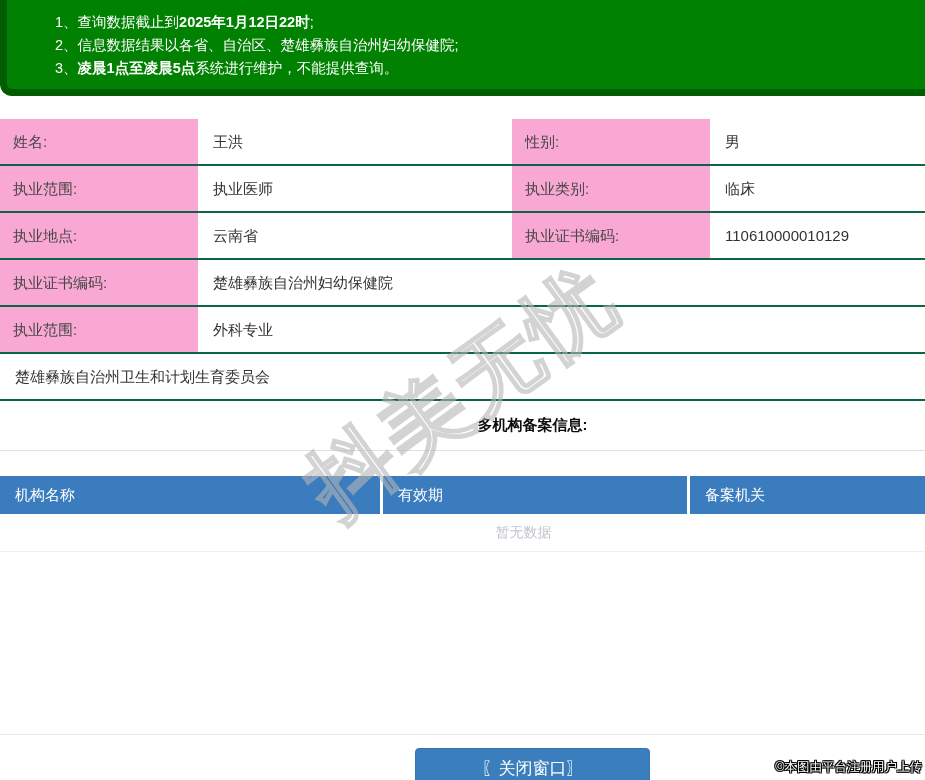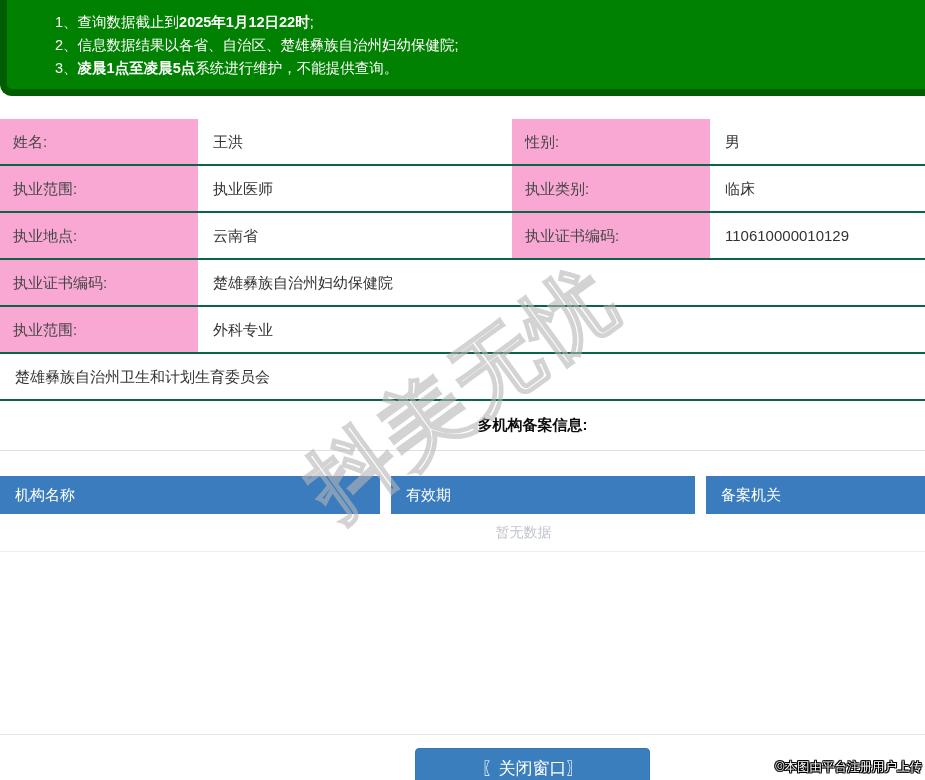--- a/index.html
+++ b/index.html
@@ -25,21 +25,21 @@
   .lbl{width:198px;background:#f9a8d4;color:#474747;flex:none;}
   .val-half{width:314px;flex:none;padding-left:15px !important;color:#333;}
   .val-full{flex:1;padding-left:15px !important;color:#333;}
   .val2{flex:1;padding-left:15px !important;color:#333;}
   
   .section-title{margin-top:13px;text-align:center;font-weight:bold;
     font-size:15px;color:#0d0d0d;position:relative;left:70px;line-height:22px;}
   .divider1{margin-top:14px;border-top:1px solid #dcdfe6;height:0;}
   
   .reg-table{margin-top:25px;}
-  .reg-head{display:flex;height:38px;line-height:38px;font-size:15px;color:#fff;gap:8px;}
+  .reg-head{display:flex;height:38px;line-height:38px;font-size:15px;color:#fff;}
   .reg-head .hc{box-sizing:border-box;background:#3a7cbe;padding-left:15px;overflow:hidden;}
   .hc1{width:383px;border-right:3px solid #fff;}
   .hc2{width:307px;border-right:3px solid #fff;}
   .hc3{flex:1;}
   .reg-empty{height:37px;line-height:37px;text-align:center;
     color:#c0c4cc;font-size:14px;border-bottom:1px solid #ebeef5;}
   .reg-empty span{position:relative;left:61px;}
   
   .watermark{
     position:absolute;left:158px;top:337px;width:600px;height:100px;

